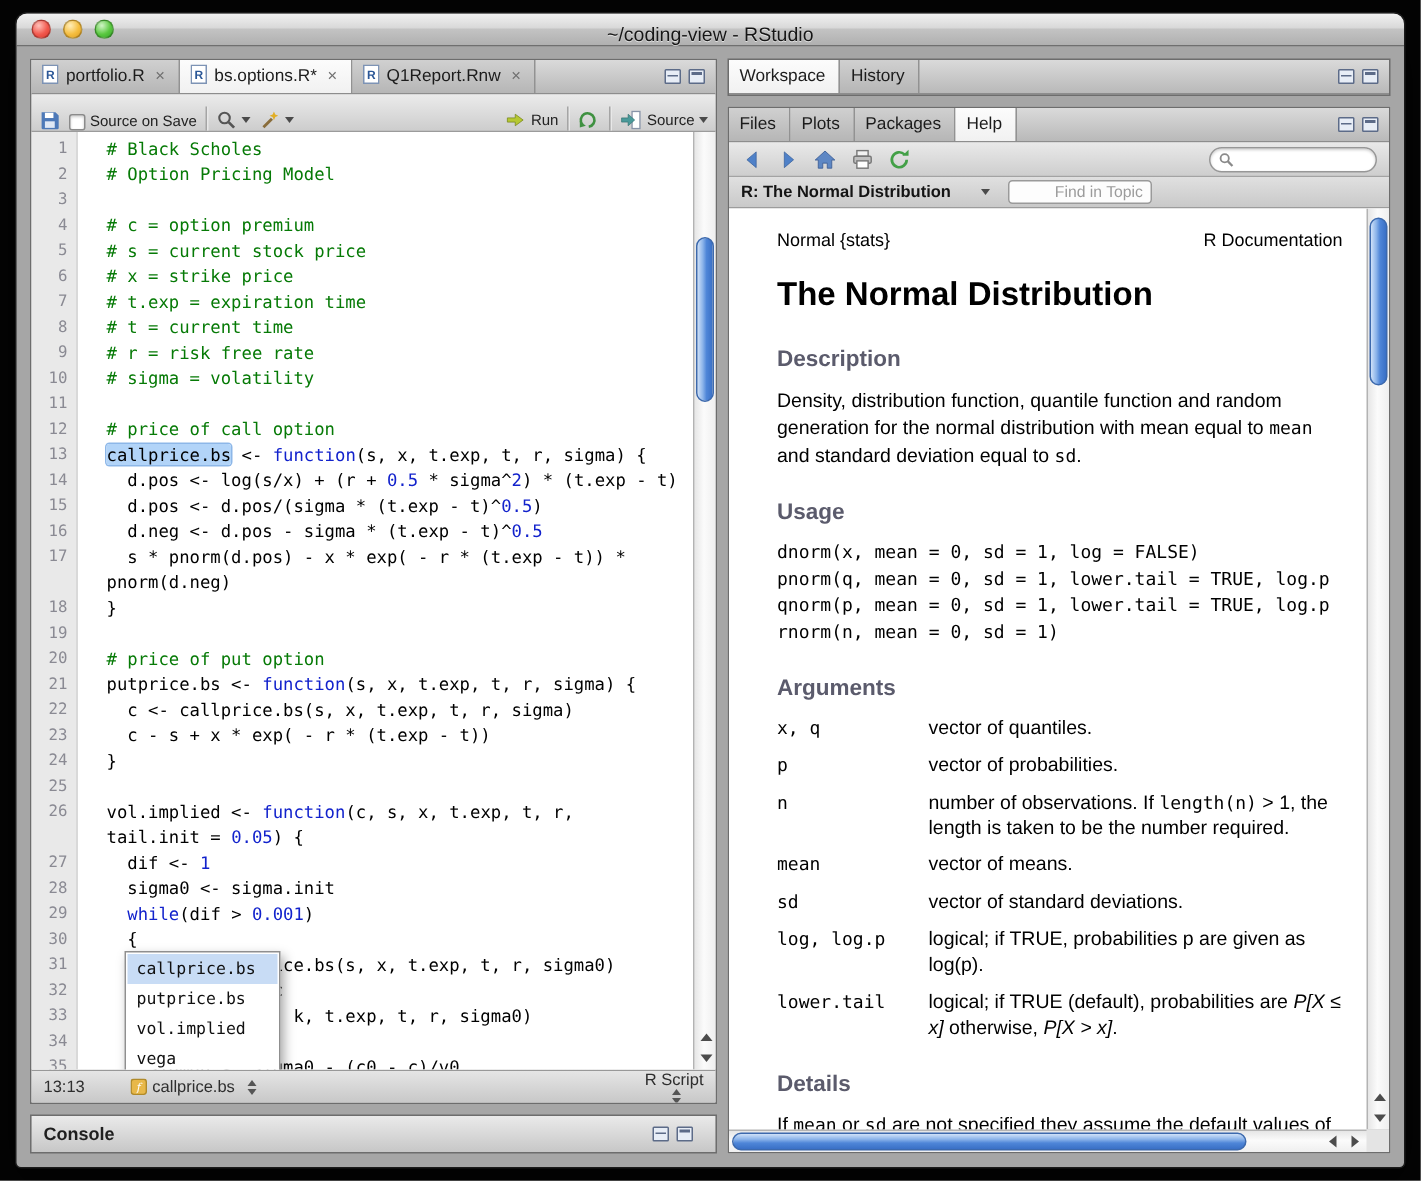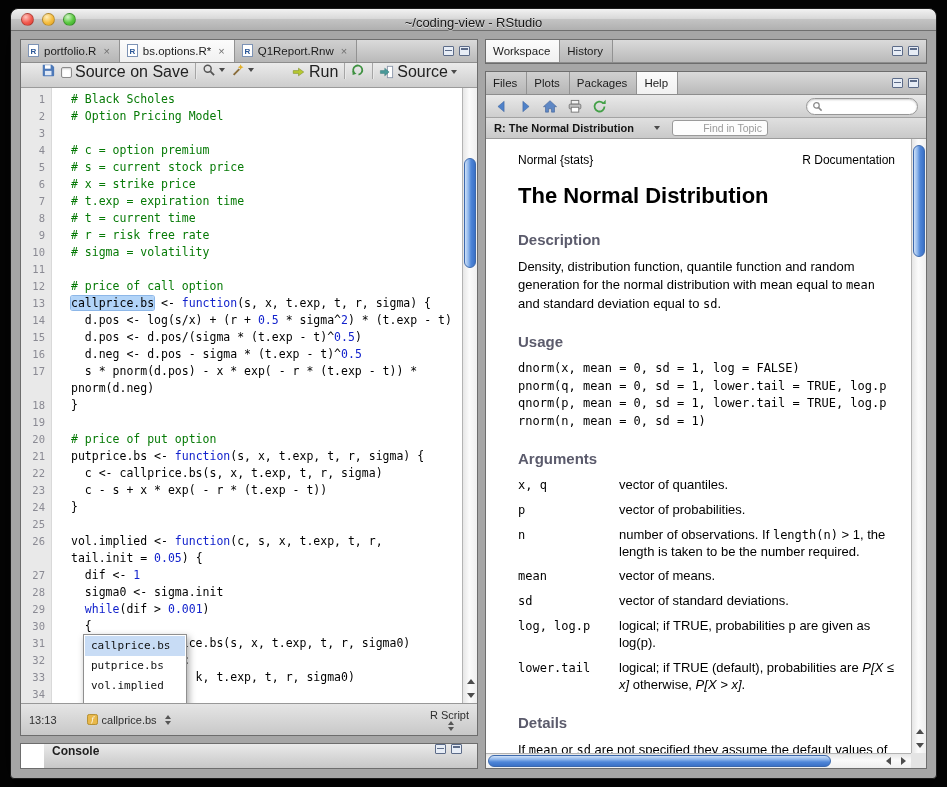--- a/index.html
+++ b/index.html
@@ -35,21 +35,21 @@
     background:linear-gradient(#d0d0d0,#b6b6b6);border-right:1px solid #929292;white-space:nowrap;}
   .tab.active{background:linear-gradient(#fcfcfc,#f1f1f1);}
   .tab-close{color:#6f6f6f;font-size:11px;margin-left:2px;line-height:1;}
   .pane-controls{margin-left:auto;display:flex;align-items:center;gap:5px;padding:0 7px;}
   .win-icon{width:11px;height:10px;border:1px solid #5c6b88;background:#e7edf6;position:relative;border-radius:1px;}
   .win-icon.min::after{content:"";position:absolute;left:1px;right:1px;top:3px;height:1px;background:#5c6b88;}
   .win-icon.max::after{content:"";position:absolute;left:1px;right:1px;top:1px;height:2px;background:#5c6b88;}
 
   
   .toolbar{height:25px;flex:none;background:linear-gradient(#ebebeb,#cdcdcd);
-    border-bottom:1px solid #9b9b9b;display:flex;align-items:flex-start;gap:6px;padding:0 20px;font-size:16px;color:#222;}
+    border-bottom:1px solid #9b9b9b;display:flex;align-items:flex-end;gap:6px;padding:0 5px;font-size:10px;color:#222;}
   .tb-sep{width:1px;height:16px;background:#a5a5a5;box-shadow:1px 0 0 #e8e8e8;}
   .tb-btn{display:flex;align-items:center;gap:3px;}
   .checkbox{width:11px;height:11px;background:#fff;border:1px solid #8b8b8b;border-radius:2px;box-shadow:inset 0 1px 2px rgba(0,0,0,.2);}
   .caret{width:0;height:0;border-left:3px solid transparent;border-right:3px solid transparent;border-top:4px solid #4a4a4a;display:inline-block;}
   .tb-spacer{flex:1;}
 
   
   .code-area{flex:1;position:relative;display:flex;overflow:hidden;background:#fff;}
   .code-scroll{flex:1;overflow:hidden;padding-top:3px;
     background:linear-gradient(90deg,#e9e9e9 0,#e9e9e9 30px,#d9d9d9 30px,#d9d9d9 31px,#fff 31px);}
@@ -77,32 +77,32 @@
     background:linear-gradient(90deg,#cfe1f8,#8cb4ea 35%,#4f86d8 60%,#3a70c6);border:1px solid #3c69ad;}
   .thumb-h{position:absolute;top:1px;height:12px;border-radius:6px;
     background:linear-gradient(#cfe1f8,#8cb4ea 35%,#4f86d8 60%,#3a70c6);border:1px solid #3c69ad;}
   .scroll-arrow{position:absolute;width:15px;height:14px;display:flex;align-items:center;justify-content:center;}
   .tri-up{width:0;height:0;border-left:4px solid transparent;border-right:4px solid transparent;border-bottom:5px solid #4c4c4c;}
   .tri-down{width:0;height:0;border-left:4px solid transparent;border-right:4px solid transparent;border-top:5px solid #4c4c4c;}
   .tri-left{width:0;height:0;border-top:4px solid transparent;border-bottom:4px solid transparent;border-right:5px solid #4c4c4c;}
   .tri-right{width:0;height:0;border-top:4px solid transparent;border-bottom:4px solid transparent;border-left:5px solid #4c4c4c;}
 
   
-  .statusbar{height:32px;flex:none;background:linear-gradient(#e5e5e5,#c8c8c8);
+  .statusbar{height:22px;flex:none;background:linear-gradient(#e5e5e5,#c8c8c8);
     border-top:1px solid #989898;display:flex;align-items:center;font-size:11px;color:#2e2e2e;padding:0 8px;}
   .scope-group{display:flex;align-items:center;gap:4px;margin-left:30px;}
   .updown{display:inline-flex;flex-direction:column;gap:2px;margin-left:4px;}
   .updown .u{width:0;height:0;border-left:3px solid transparent;border-right:3px solid transparent;border-bottom:4px solid #555;}
   .updown .d{width:0;height:0;border-left:3px solid transparent;border-right:3px solid transparent;border-top:4px solid #555;}
   .status-spacer{flex:1;}
   .rscript-group{display:flex;align-items:center;flex-direction:column;}
 
   
   .console-pane{height:26px;flex:none;}
-  .console-header{flex:1;background:linear-gradient(#eaeaea,#c7c7c7);display:flex;align-items:flex-start;padding:0 8px;margin-left:23px;}
+  .console-header{flex:1;background:linear-gradient(#eaeaea,#c7c7c7);display:flex;align-items:center;padding:0 8px;}
   .console-title{font-size:12px;font-weight:bold;color:#1f1f1f;}
 
   
   .workspace-pane{height:25px;flex:none;}
   .help-pane{flex:1;}
 
   .help-toolbar{height:23px;flex:none;background:linear-gradient(#e9e9e9,#cecece);
     border-bottom:1px solid #a3a3a3;display:flex;align-items:center;gap:9px;padding:0 8px;}
   .nav-icon{display:flex;align-items:center;}
   .search-box{margin-left:auto;width:112px;height:17px;background:#fff;border:1px solid #979797;

